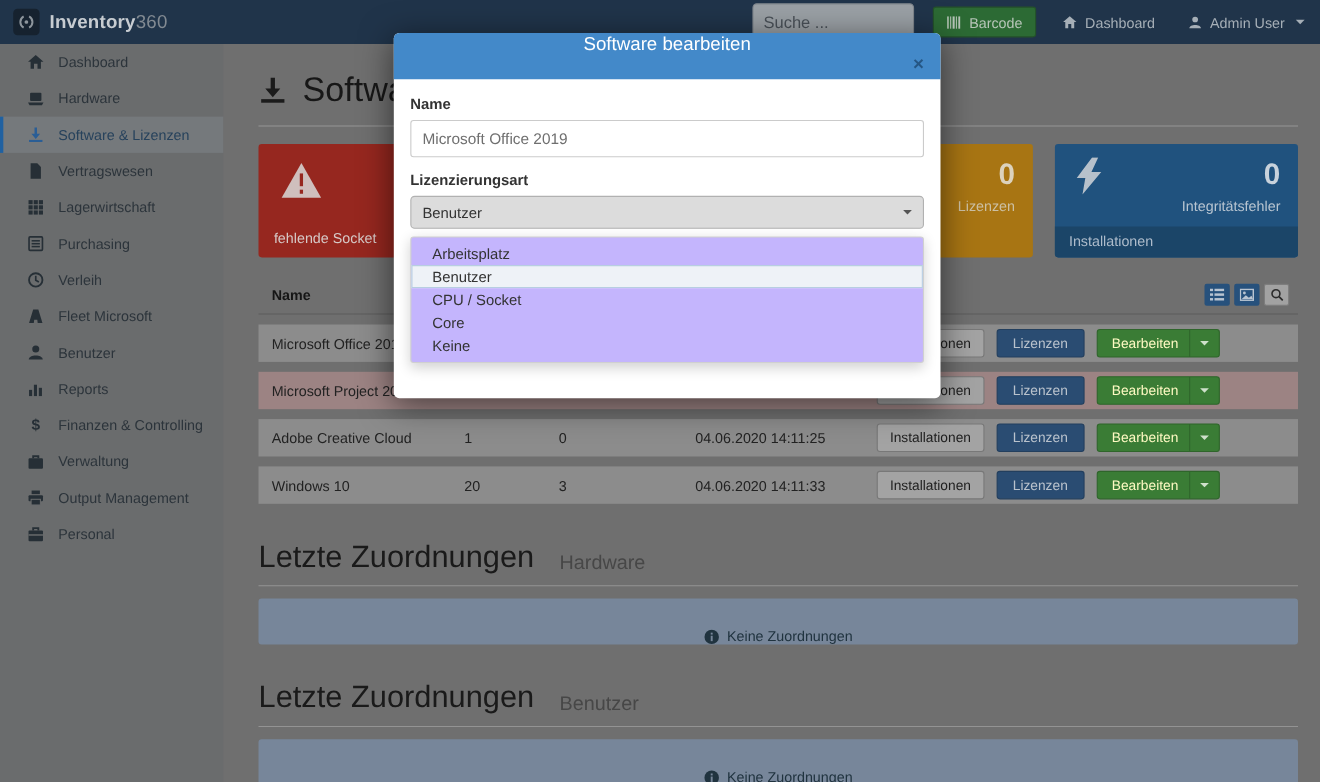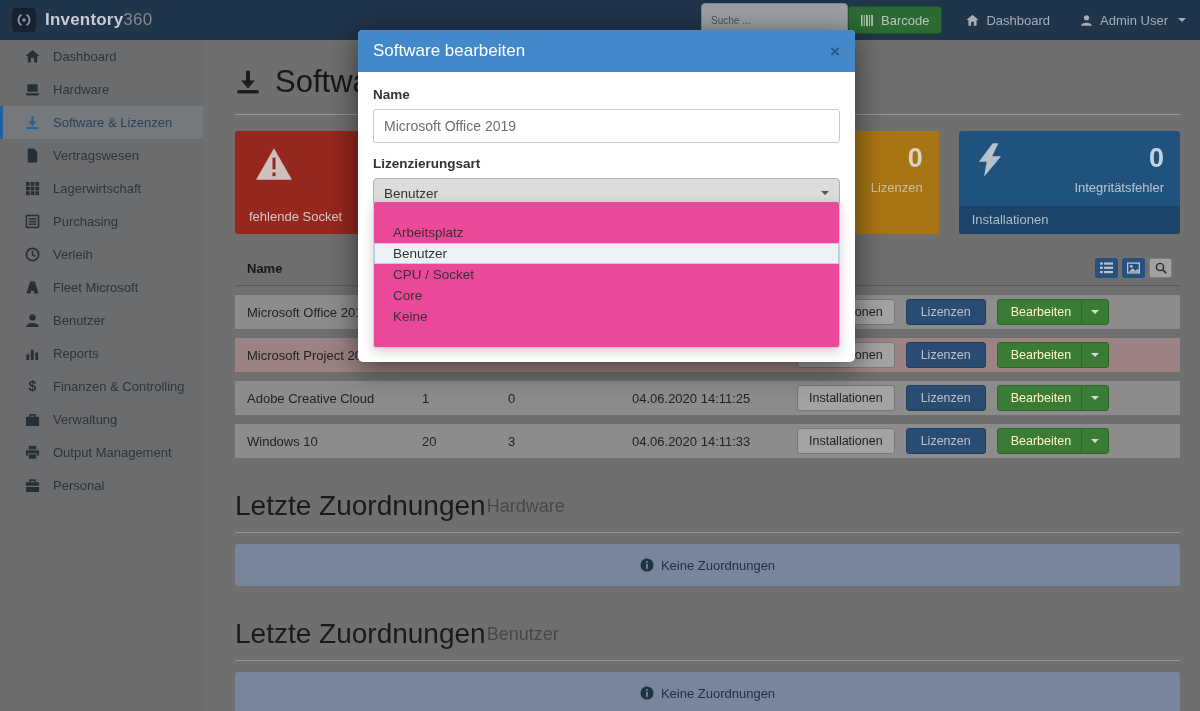--- a/index.html
+++ b/index.html
@@ -11,21 +11,21 @@
   
   .navbar { position:absolute; top:0; left:0; right:0; height:40px; background:#20344a;
             display:flex; align-items:center; z-index:10; }
   .logo-box { width:24px; height:24px; margin-left:12px; background:#16222f; border-radius:4px;
               display:flex; align-items:center; justify-content:center; }
   .brand { margin-left:9px; font-size:17px; color:#c7ccd1; letter-spacing:.2px; }
   .brand b { font-weight:bold; }
   .brand .suffix { color:#828a92; font-weight:normal; }
   .nav-spacer { flex:1; }
   .nav-search { width:147px; height:25px; background:#9aa0a5; border:1px solid #7e858b; border-radius:4px;
-                padding:16px 9px; font-size:10px; color:#3d444b; outline:none; }
+                padding:16px 9px; font-size:15px; color:#3d444b; margin-right:17px; outline:none; }
   .nav-search::placeholder { color:#4a5158; opacity:1; }
   .btn-barcode { height:28px; padding:0 12px; background:#2c6a34; border:1px solid #245329; border-radius:3px;
                  color:#b7c5b8; font-size:13px; display:flex; align-items:center; gap:7px; margin-right:24px; cursor:pointer; }
   .nav-link { display:flex; align-items:center; gap:7px; color:#a6afb7; font-size:13px; margin-right:30px; cursor:pointer; }
   .nav-link:last-child { margin-right:14px; }
   .caret { width:0; height:0; border-left:4px solid transparent; border-right:4px solid transparent;
            border-top:4px solid #a6afb7; margin-left:3px; }
   
   .sidebar { position:absolute; top:40px; left:0; bottom:0; width:203px; background:#6a6c6d; z-index:2; }
   .side-item { height:33px; display:flex; align-items:center; gap:13px; padding-left:25px;
@@ -70,49 +70,49 @@
              border-radius:3px; font-size:12.5px; cursor:pointer; }
   .btn-blue { background:#2a4c72; border:1px solid #233f5e; color:#b9c2cc; padding:5px 14px;
               border-radius:3px; font-size:12.5px; cursor:pointer; }
   .btn-green { background:#3a7c35; border:1px solid #2f652b; color:#fef9c3; padding:0; border-radius:3px;
                font-size:12.5px; display:flex; align-items:stretch; cursor:pointer; }
   .btn-green .lab { padding:5px 10px 5px 13px; }
   .btn-green .caret-seg { display:flex; align-items:center; padding:0 9px; border-left:1px solid rgba(0,0,0,.18); }
   .caret-g { width:0; height:0; border-left:4px solid transparent; border-right:4px solid transparent;
              border-top:4px solid #cfe0cb; }
   
-  .section-h { margin-top:32px; display:flex; align-items:center; gap:1px; padding-bottom:10px;
+  .section-h { margin-top:32px; display:flex; align-items:flex-end; gap:23px; padding-bottom:10px;
                border-bottom:1px solid rgba(255,255,255,.25); }
   .section-h h2 { font-size:28px; font-weight:normal; color:#1a1a1a; }
   .section-h small { font-size:18px; color:#474747; }
   .alert-info { margin-top:11px; height:42px; background:#77869a; border-radius:3px;
-                display:flex; align-items:center; justify-content:center; gap:7px;
+                display:flex; align-items:flex-end; justify-content:center; gap:7px;
                 color:#20333f; font-size:13px; }
   .alert-info svg { fill:#20333f; }
   
   .modal { position:absolute; left:358px; top:30px; width:497px; height:332px; background:#fff;
            border-radius:5px; box-shadow:0 6px 30px rgba(0,0,0,.55); z-index:50; }
   .modal-header { height:42px; background:#4389c9; border-radius:5px 5px 0 0; display:flex;
-                  align-items:center; padding:0 15px; }
+                  align-items:center; padding:0 15px;flex-direction:column; }
   .modal-header h3 { color:#fff; font-size:17px; font-weight:normal; }
   .modal-close { margin-left:auto; background:none; border:none; font-size:17px; font-weight:bold;
                  color:rgba(13,44,74,.55); cursor:pointer; line-height:1; }
   .modal-body { padding:13px 15px 0; }
   .modal-body label { display:block; font-size:13.5px; font-weight:bold; color:#333; margin:2px 0 7px; }
   .modal-body label.second { margin-top:13px; }
   .txt-input { width:100%; height:34px; border:1px solid #cbcbcb; border-radius:3px; padding:0 10px;
                font-size:14px; color:#6f6f6f; outline:none; font-family:inherit; }
   .sel-wrap { position:relative; }
   .sel-btn { height:30px; background:#dcdcdc; border:1px solid #b1b1b1; border-radius:4px; width:100%;
              display:flex; align-items:center; padding:0 10px; font-size:13.5px; color:#333; cursor:pointer;
              font-family:inherit; }
   .sel-caret { margin-left:auto; width:0; height:0; border-left:4px solid transparent;
                border-right:4px solid transparent; border-top:4px solid #555; }
-  .dropdown { position:absolute; top:23px; left:0; right:0; background:#ec4899; border:1px solid #d0d0d0;
-              border-radius:3px; box-shadow:0 4px 12px rgba(0,0,0,.18); padding:20px 0; z-index:5; }
+  .dropdown { position:absolute; top:37px; left:0; right:0; background:#c4b5fd; border:1px solid #d0d0d0;
+              border-radius:3px; box-shadow:0 4px 12px rgba(0,0,0,.18); padding:4px 0; z-index:5; }
   .opt { padding:2px 19px; font-size:13.5px; color:#333; line-height:17px; cursor:pointer; }
   .opt.selected { background:#eef2f7; box-shadow:inset 0 0 0 1px #b7cee1; }
   .modal-footer { position:absolute; left:0; right:0; bottom:0; height:48px; border-top:1px solid #e5e5e5;
                   display:flex; align-items:center; justify-content:flex-end; padding:0 14px; }
   .btn-schliessen { background:#fff; border:1px solid #ccc; border-radius:3px; color:#333;
                     font-size:13.5px; padding:6px 13px; cursor:pointer; font-family:inherit; }
 </style>
 </head>
 <body>
 

